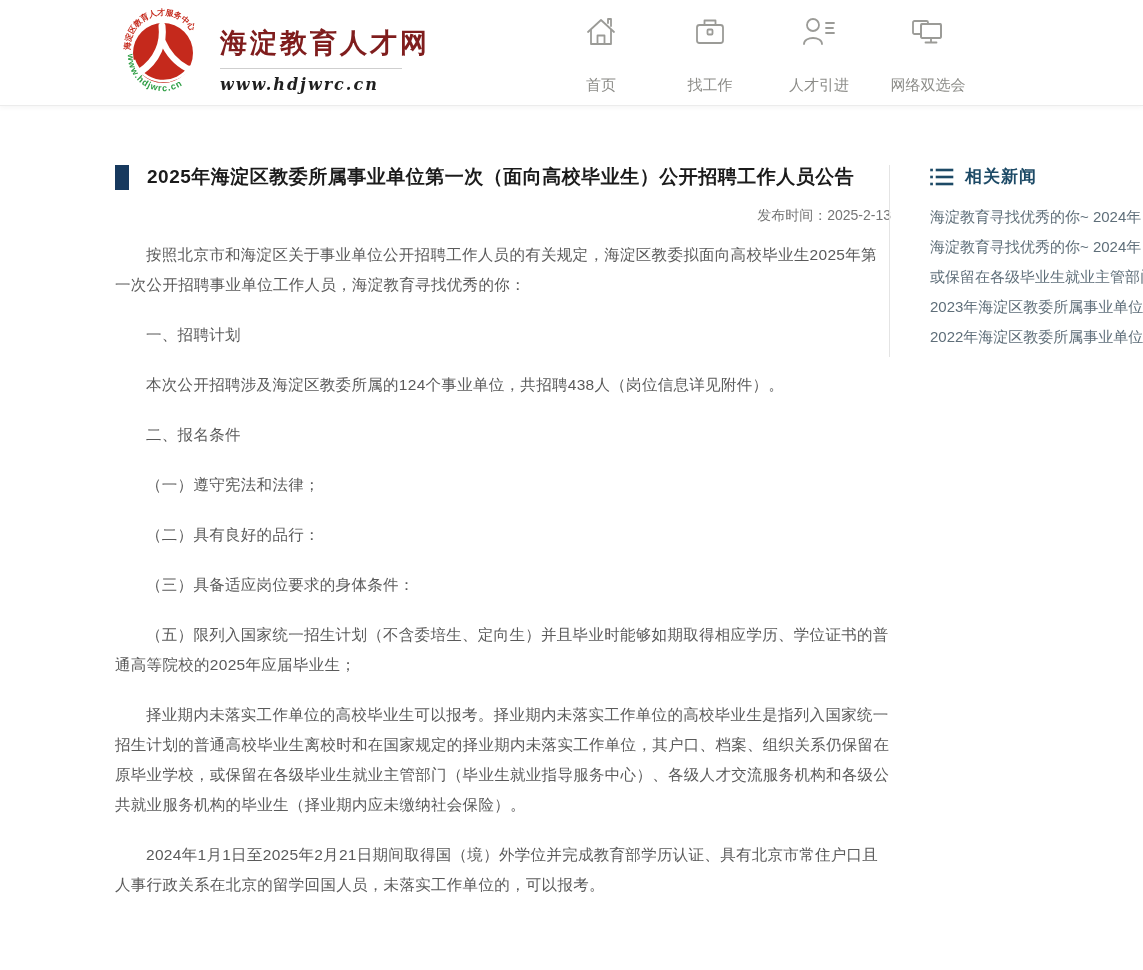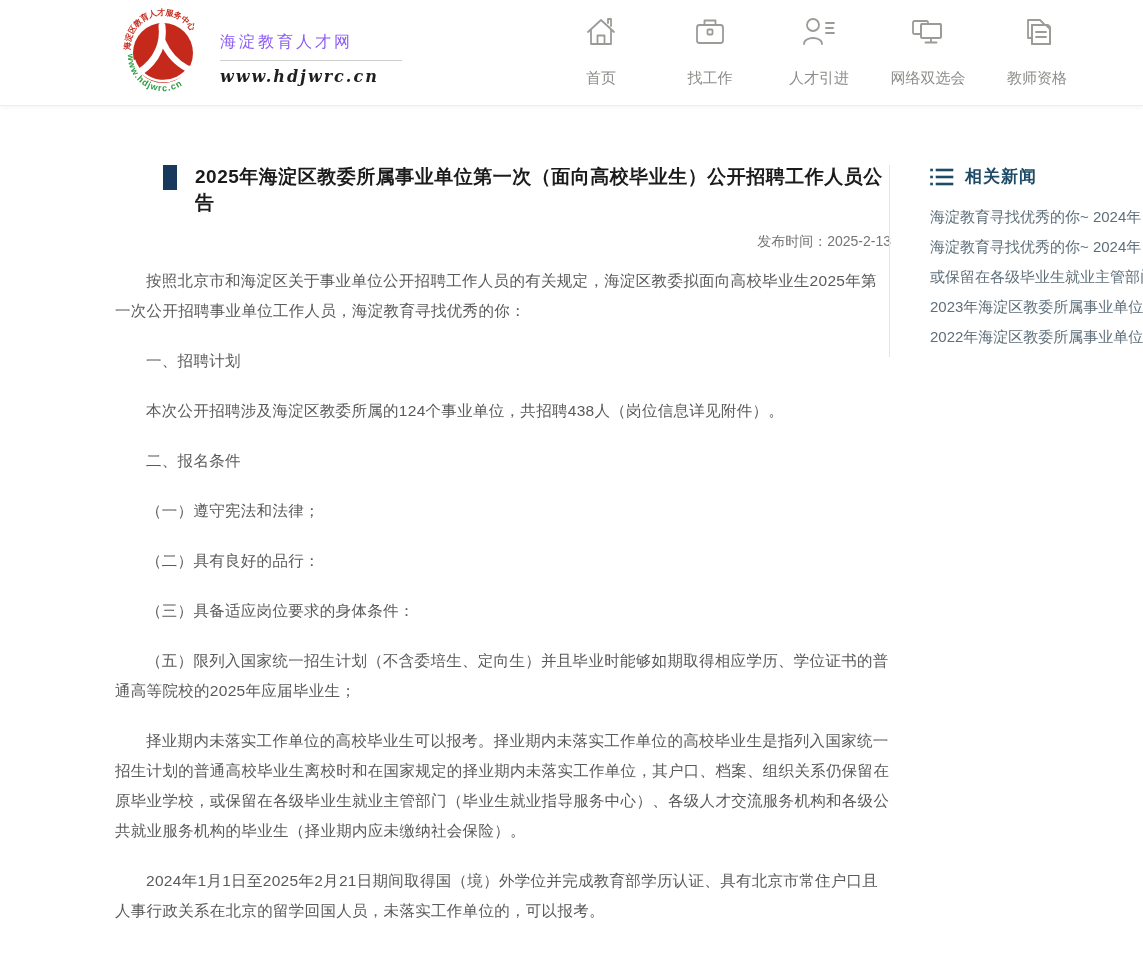--- a/index.html
+++ b/index.html
@@ -7,37 +7,37 @@
               font-family:"Liberation Sans", sans-serif; }
   .page { position:relative; width:1143px; height:970px; background:#ffffff; }
 
   
   .header { position:absolute; left:0; top:0; width:1143px; height:106px;
             background:#ffffff; border-bottom:1px solid #ececec;
             box-shadow:0 2px 5px rgba(0,0,0,0.04); }
   .logo-wrap { position:absolute; left:118px; top:8px; display:flex; align-items:center; }
   .logo-badge { width:90px; height:90px; flex:0 0 auto; }
   .site-text { margin-left:12px; padding-top:12px; }
-  .site-name { font-family:"DejaVu Serif", serif; font-weight:normal; font-size:16px;
-               color:#8b5cf6; letter-spacing:3px; }
+  .site-name { font-family:"DejaVu Serif", serif; font-weight:bold; font-size:27px;
+               color:#7f1d1d; letter-spacing:3px; }
   .site-rule { width:182px; height:1px; background:#cfcfcf; margin:7px 0 6px; }
   .site-url  { font-family:"DejaVu Serif", serif; font-style:italic; font-weight:bold;
                font-size:16px; color:#1f1f1f; letter-spacing:2px; }
   .nav { position:absolute; left:561px; top:13px; display:flex; }
   .nav-item { width:80px; margin-right:29px; display:flex; flex-direction:column;
               align-items:center; cursor:pointer; text-decoration:none; }
   .nav-item:last-child { margin-right:0; }
   .nav-icon { width:38px; height:38px; }
   .nav-icon svg { width:38px; height:38px; stroke:#9b9b97; fill:none;
                   stroke-width:1.8; stroke-linecap:round; stroke-linejoin:round; }
-  .nav-label { margin-top:18px; font-size:15px; color:#8c8c88; white-space:nowrap; }
+  .nav-label { margin-top:25px; font-size:15px; color:#8c8c88; white-space:nowrap; }
 
   
   .article { position:absolute; left:115px; top:164px; width:776px; }
-  .title-row { display:flex; align-items:flex-start;margin-left:48px; }
+  .title-row { display:flex; align-items:flex-start; }
   .title-marker { width:14px; height:25px; background:#17395e; margin:1px 18px 0 0; flex:0 0 auto; }
   .article-title { font-size:19px; font-weight:bold; color:#1b1b1b;
                    line-height:26px; letter-spacing:0.5px; }
   .publish-date { margin-top:17px; font-size:14px; color:#757575;text-align:right; }
   .article-body { margin-top:15px; }
   .article-body p { font-size:15.5px; color:#5a5a5a; line-height:30px;
                     text-indent:2em; margin:0 0 20px; letter-spacing:0.3px; }
 
   
   .sidebar { position:absolute; left:889px; top:163px; width:280px;
@@ -122,31 +122,20 @@
             <rect x="4" y="8" width="15" height="13" rx="1.5"></rect>
             <rect x="12" y="11" width="20" height="14" rx="1.5" fill="#fff"></rect>
             <rect x="12" y="11" width="20" height="14" rx="1.5"></rect>
             <path d="M22 25 V29"></path>
             <path d="M16.5 29.5 H27.5"></path>
           </svg>
         </span>
         <span class="nav-label">网络双选会</span>
       </a>
 
-      <a class="nav-item">
-        <span class="nav-icon">
-          <svg viewBox="0 0 38 38">
-            <path d="M10 7 H22 L26 11 V25 H10 Z"></path>
-            <path d="M14 12 H30 L32 14 V31 H14 Z" fill="#fff"></path>
-            <path d="M14 12 H28 L32 16 V31 H14 Z"></path>
-            <path d="M18 19 H28 M18 24 H28"></path>
-          </svg>
-        </span>
-        <span class="nav-label">教师资格</span>
-      </a>
 
     </div>
   </div>
 
   <div class="article">
     <div class="title-row">
       <div class="title-marker"></div>
       <h1 class="article-title">2025年海淀区教委所属事业单位第一次（面向高校毕业生）公开招聘工作人员公告</h1>
     </div>
     <div class="publish-date">发布时间：2025-2-13</div>

